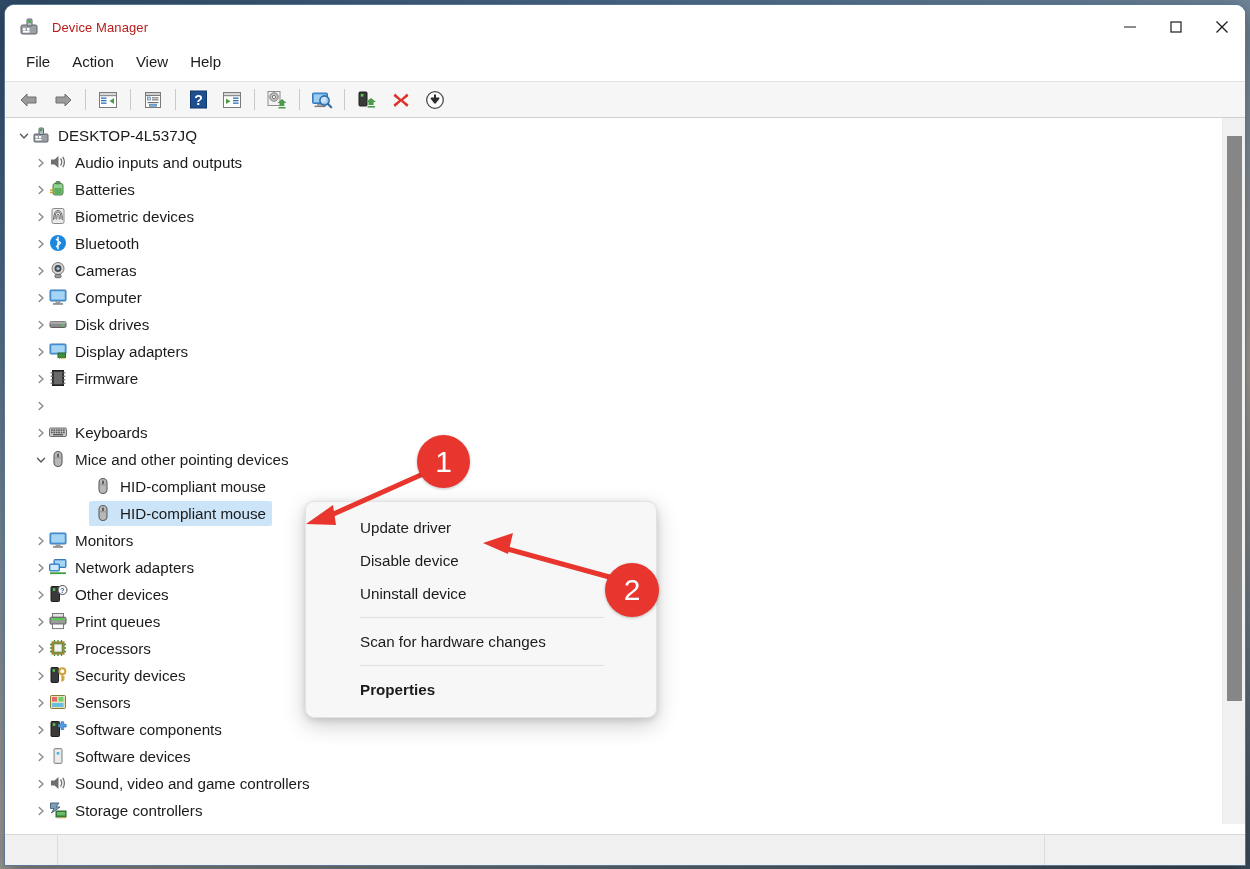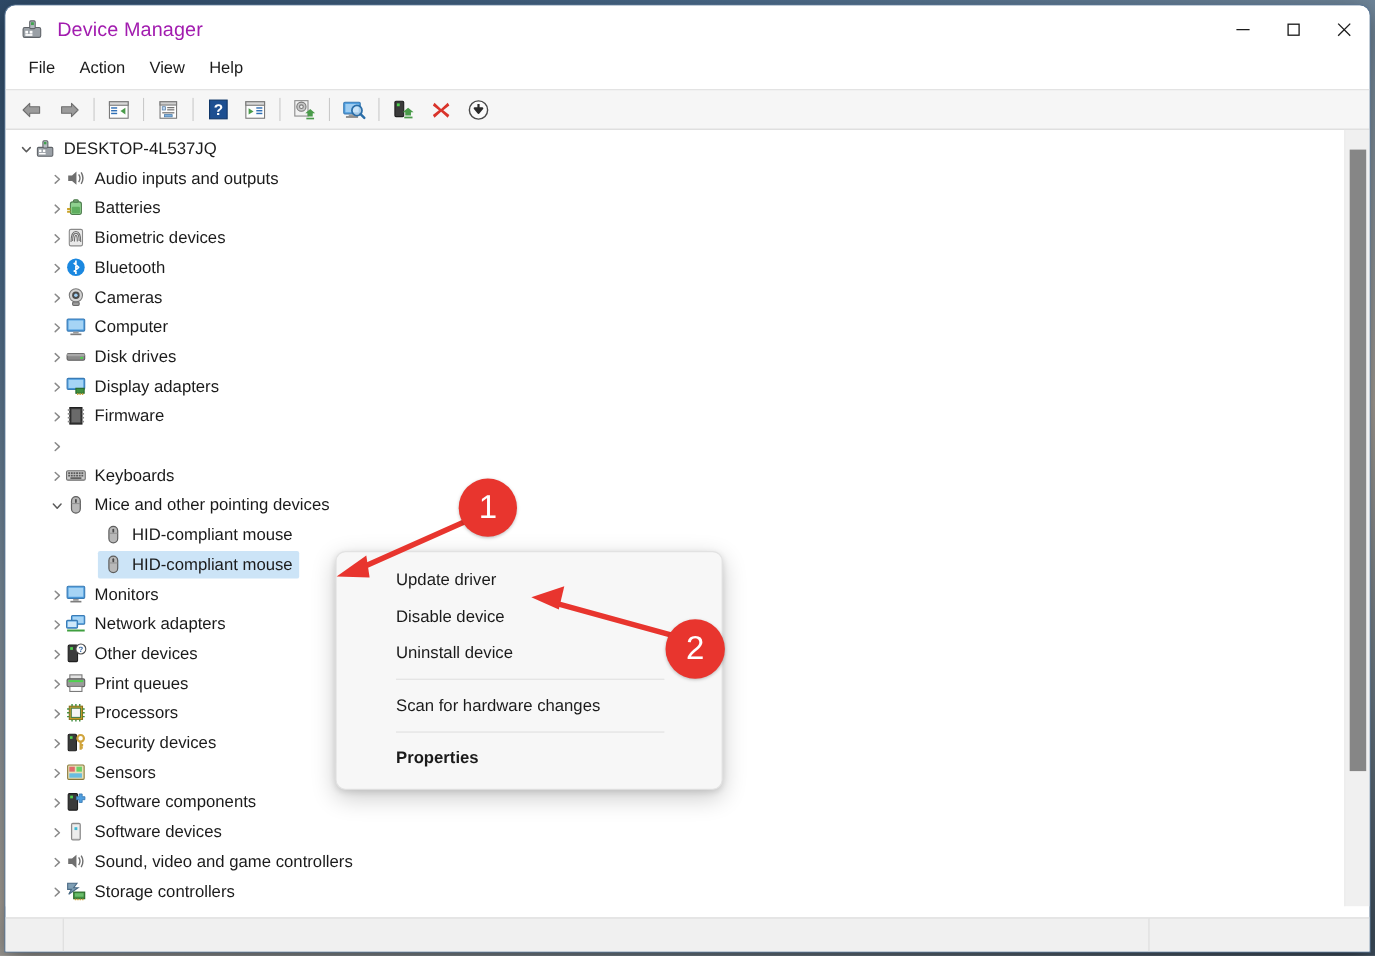--- a/index.html
+++ b/index.html
@@ -16,21 +16,21 @@
     border-top-left-radius:9px;border-top-right-radius:9px;
     box-shadow:0 0 0 1px #5b7795, 0 6px 22px rgba(0,0,0,.45);
     overflow:hidden;
   }
   
   #titlebar{
     position:relative;height:44px;background:#ffffff;display:flex;align-items:center;
   }
   #app-icon{margin-left:13px;width:22px;height:22px;position:relative;flex:none;}
   #title-text{
-    margin-left:12px;font-size:18px;color:#a21caf;letter-spacing:.1px;
+    margin-left:12px;font-size:13px;color:#b91c1c;letter-spacing:.1px;
   }
   .wbtns{position:absolute;right:0;top:0;height:44px;display:flex;}
   .wbtn{width:46px;height:44px;display:flex;align-items:center;justify-content:center;cursor:default;}
   .wbtn svg{display:block;}
   
   #menubar{height:32px;background:#ffffff;display:flex;align-items:flex-start;padding-left:10px;}
   .menu-item{
     font-size:15px;color:#1b1b1b;padding:4px 11px;border-radius:4px;cursor:default;
   }
   
@@ -53,21 +53,21 @@
     color:#6b6b6b;font-size:11px;
   }
   .row .tico{width:20px;height:20px;flex:none;margin-right:7px;position:relative;}
   .row .tlabel{font-size:15.2px;color:#1b1b1b;}
   .row.selected .selbox{
     background:#cce4f7;border-radius:2px;padding:2px 6px 3px 4px;margin-left:-4px;
     display:flex;align-items:center;
   }
   .selbox{display:flex;align-items:center;padding:2px 6px 3px 4px;margin-left:-4px;}
   .indent0{padding-left:12px;}
-  .indent1{padding-left:40px;}
+  .indent1{padding-left:29px;}
   .indent2{padding-left:88px;}
   
   #vscroll{
     position:absolute;right:0;top:0;width:22px;bottom:0;background:#f0f0f0;border-left:1px solid #ececec;
   }
   #vthumb{position:absolute;left:4px;top:18px;width:15px;height:565px;background:#868686;border-radius:0;}
   
   #statusbar{
     position:absolute;left:0;right:0;bottom:0;height:30px;background:#f0f0f0;
     border-top:1px solid #d9d9d9;display:flex;align-items:stretch;

